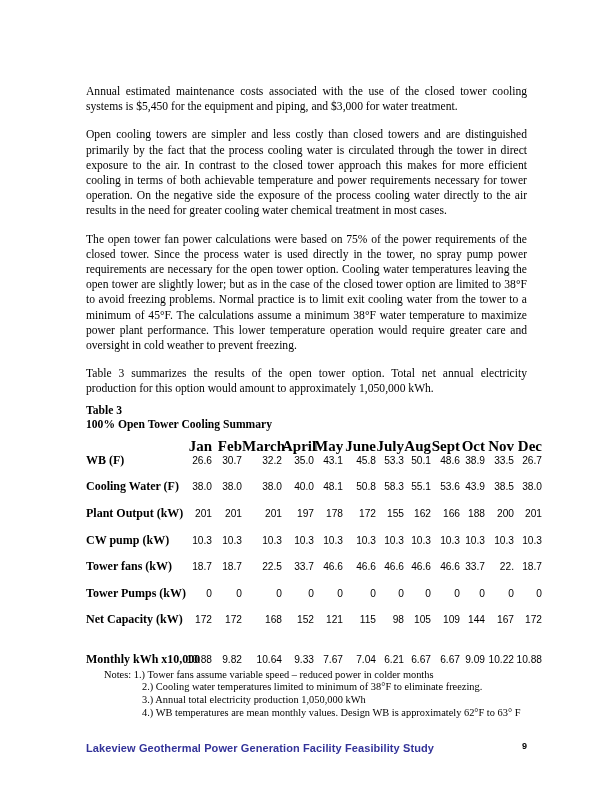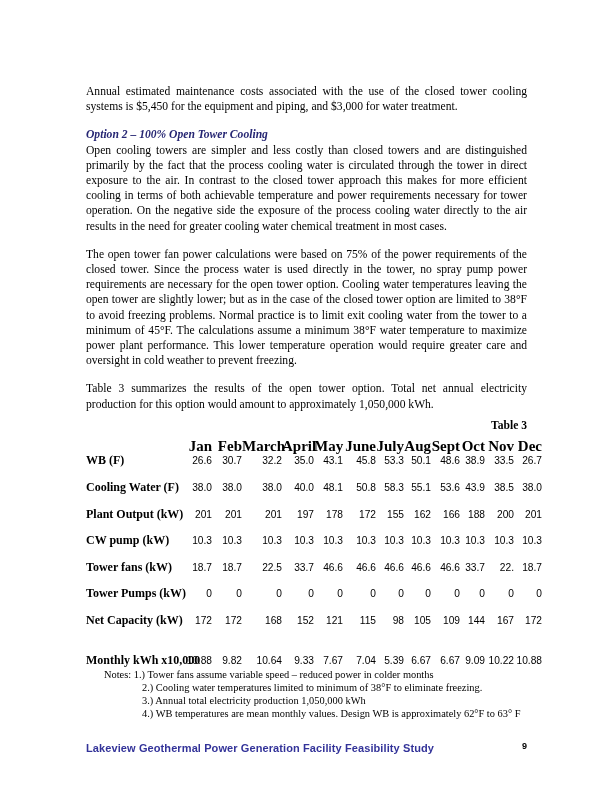--- a/index.html
+++ b/index.html
@@ -37,21 +37,21 @@
     margin: 0;
     font-size: 11.6px;
     line-height: 15.2px;
     font-weight: bold;
     font-style: italic;
     color: #262673;
     text-align: left;
   }
   .table-title {
     margin: 0;
-    text-align: right;
+    text-align: left;
     font-weight: bold;
     font-size: 11.6px;
     line-height: 14.6px;
   }
   .table-title-block {
     margin-top: 7px;
     margin-bottom: 6px;
   }
 
   
@@ -142,30 +142,30 @@
 </style>
 </head>
 <body>
 
 <div class="page">
 
   <div class="content">
 
     <p class="body-par">Annual estimated maintenance costs associated with the use of the closed tower cooling systems is $5,450 for the equipment and piping, and $3,000 for water treatment.</p>
 
-    <h3 class="opt-heading">Option 2 – 100% Open Tower Cooling</h3>
 
     <p class="body-par">Open cooling towers are simpler and less costly than closed towers and are distinguished primarily by the fact that the process cooling water is circulated through the tower in direct exposure to the air.  In contrast to the closed tower approach this makes for more efficient cooling in terms of both achievable temperature and power requirements necessary for tower operation.  On the negative side the exposure of the process cooling water directly to the air results in the need for greater cooling water chemical treatment in most cases.</p>
 
     <p class="body-par">The open tower fan power calculations were based on 75% of the power requirements of the closed tower.  Since the process water is used directly in the tower, no spray pump power requirements are necessary for the open tower option. Cooling water temperatures leaving the open tower are slightly lower; but as in the case of the closed tower option are limited to 38°F to avoid freezing problems.  Normal practice is to limit exit cooling water from the tower to a minimum of 45°F.  The calculations assume a minimum 38°F water temperature to maximize power plant performance.  This lower temperature operation would require greater care and oversight in cold weather to prevent freezing.</p>
 
     <p class="body-par tight">Table 3 summarizes the results of the open tower option.  Total net annual electricity production for this option would amount to approximately 1,050,000 kWh.</p>
 
     <div class="table-title-block">
       <div class="table-title">Table 3</div>
+      <div class="table-title">100% Open Tower Cooling Summary</div>
     </div>
 
     <table class="summary">
       <colgroup>
         <col style="width:96px">
         <col style="width:30px">
           <col style="width:30px">
           <col style="width:40px">
         <col style="width:32px">
           <col style="width:29px">
@@ -317,21 +317,21 @@
         <tr class="datarow tall">
           <td class="rowlab">Monthly
 kWh
 x10,000</td>
           <td class="num">10.88</td>
           <td class="num">9.82</td>
           <td class="num">10.64</td>
           <td class="num">9.33</td>
           <td class="num">7.67</td>
           <td class="num">7.04</td>
-          <td class="num">5.39</td>
+          <td class="num">6.21</td>
           <td class="num">6.67</td>
           <td class="num">6.67</td>
           <td class="num">9.09</td>
           <td class="num">10.22</td>
           <td class="num">10.88</td>
         </tr>
 
       </tbody>
     </table>
 

